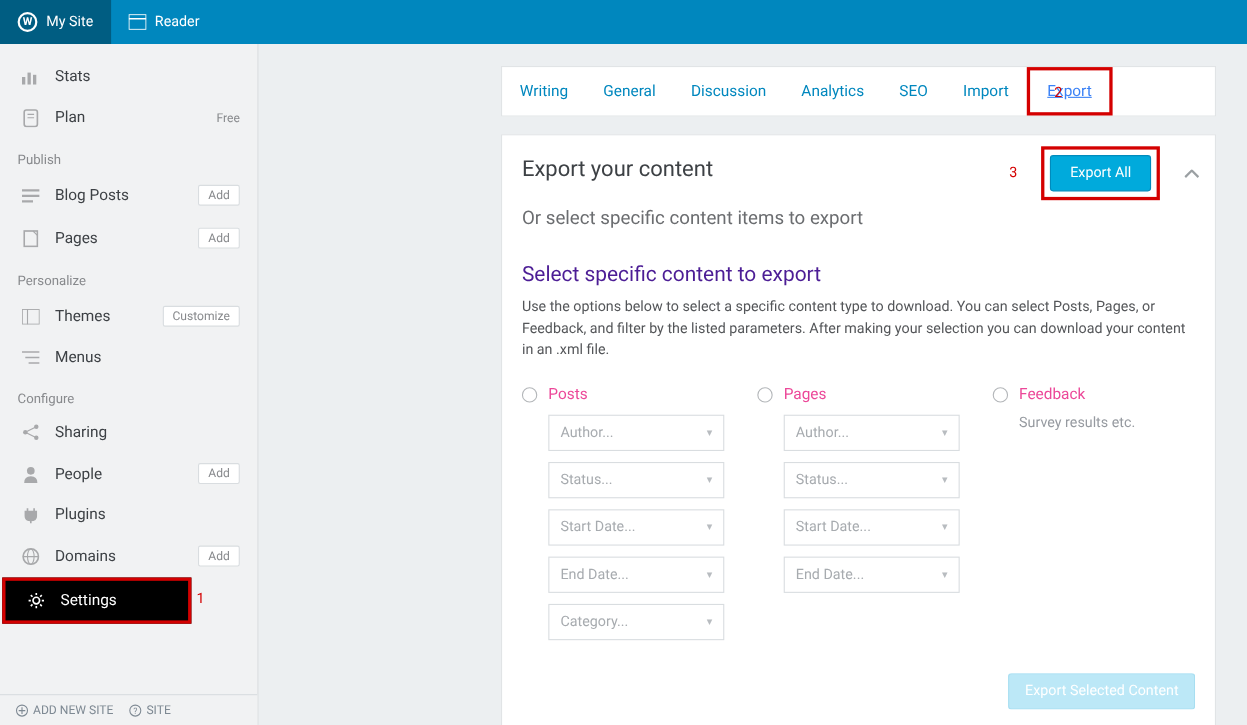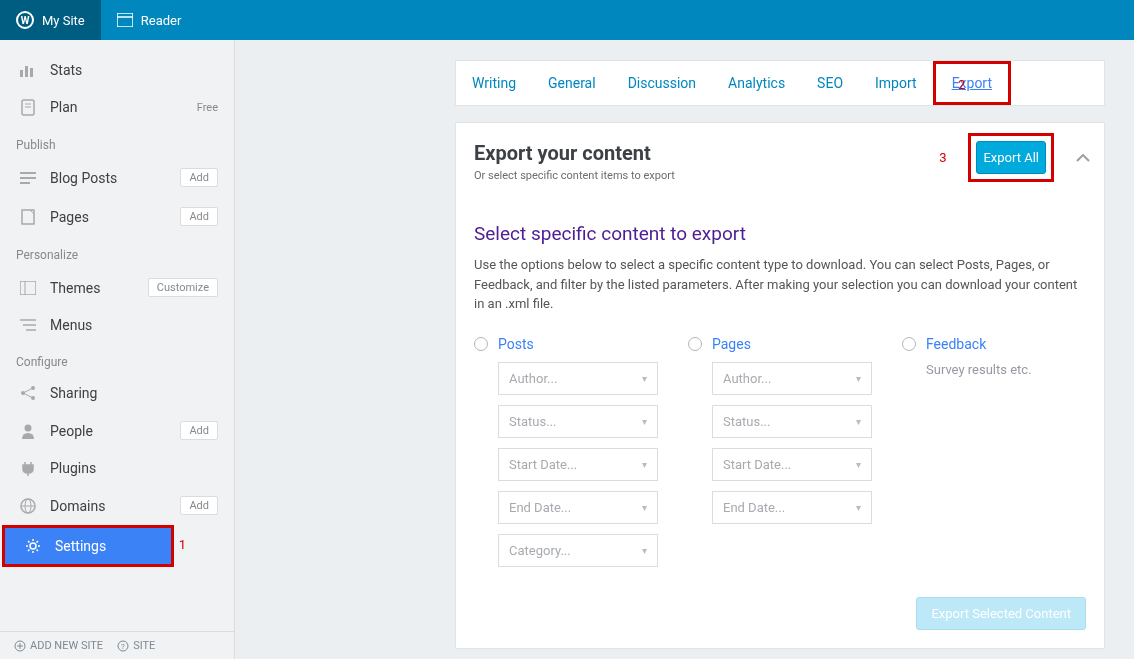--- a/index.html
+++ b/index.html
@@ -14,53 +14,53 @@
 
 .sidebar { width: 235px; background: #f1f2f3; border-right: 1px solid #d9dde0; display: flex; flex-direction: column; position: relative; }
 .sidebar-scroll { flex: 1; overflow-y: auto; padding-top: 12px; }
 .sidebar-scroll::-webkit-scrollbar { width: 12px; }
 .sidebar-scroll::-webkit-scrollbar-track { background: #eceff1; }
 .sidebar-scroll::-webkit-scrollbar-thumb { background: #c3c7cb; }
 .sidebar-scroll::-webkit-scrollbar-button { height: 12px; background: #eceff1; }
 
 .side-item { display: flex; align-items: center; padding: 10px 16px; color: #3d4145; font-size: 14px; cursor: pointer; position: relative; }
 .side-item .icon { width: 24px; margin-right: 10px; color: #a8a9ab; display: inline-flex; align-items: center; justify-content: center; }
-.side-item.selected { background: #3b82f6; color: #fff; }
+.side-item.selected { background: #000000; color: #fff; }
 .side-item.selected .icon { color: #fff; }
 .side-group { padding: 12px 16px 6px; color: #87898c; font-size: 12px; }
 .side-action { margin-left: auto; font-size: 11px; color: #87898c; padding: 2px 8px; border: 1px solid #d9dde0; background: #fff; border-radius: 2px; }
 .side-text-right { margin-left: auto; font-size: 11px; color: #87898c; }
 
 .highlight-box-red { border: 3px solid #d40000; }
 .annotation { color: #d40000; font-size: 13px; position: absolute; }
 
 .sidebar-footer { height: 28px; border-top: 1px solid #d9dde0; background: #f1f2f3; display: flex; align-items: center; gap: 14px; padding: 0 14px; font-size: 11px; color: #7e8993; }
 .sidebar-footer span { display: flex; align-items: center; gap: 4px; cursor: pointer; }
 
 .main { flex: 1; padding: 20px 10px 20px 10px; overflow-y: auto; position: relative; }
 .card { background: #fff; border: 1px solid #e1e4e6; margin: 0 10px 0 0; width: 650px; margin-left: 210px; }
 .tabs { display: flex; border: 1px solid #e1e4e6; background: #fff; width: 650px; margin-left: 210px; position: relative; }
 .tab { padding: 14px 16px; color: #0087be; font-size: 14px; cursor: pointer; }
 .tab.active { color: #3b82f6; text-decoration: underline; }
 
 .card-body { padding: 18px; position: relative; }
-.card-title { color: #3d4145; font-size: 20px; font-weight: 700; margin-bottom: 4px; }
-.card-sub { color: #6b6d70; font-size: 11px; margin-bottom: 40px; }
+.card-title { color: #3d4145; font-size: 20px; font-weight: 400; margin-bottom: 24px; }
+.card-sub { color: #6b6d70; font-size: 17px; margin-bottom: 28px; }
 
 .export-all-wrap { position: absolute; right: 14px; top: 10px; display: flex; align-items: center; gap: 22px; }
-.btn-primary { background: #00aadc; color: #fff; border: 1px solid #008bbd; padding: 8px 6px; font-size: 13px; border-radius: 3px; cursor: pointer; }
+.btn-primary { background: #00aadc; color: #fff; border: 1px solid #008bbd; padding: 8px 17px; font-size: 13px; border-radius: 3px; cursor: pointer; }
 .btn-disabled { background: #bce8f7; color: #fff; border: 1px solid #a7def1; padding: 8px 14px; font-size: 13px; border-radius: 3px; cursor: default; float: right; }
 .chevron-toggle { color: #9ba0a3; cursor: pointer; }
 
 .section-title { color: #4c1d95; font-size: 19px; font-weight: 400; margin-bottom: 10px; }
 .section-desc { color: #545659; font-size: 13px; margin-bottom: 22px; line-height: 1.5; }
 
 .columns { display: flex; gap: 30px; }
 .col { flex: 1; }
-.radio-row { display: flex; align-items: center; gap: 10px; color: #3b82f6; font-size: 14px; margin-bottom: 10px; }
+.radio-row { display: flex; align-items: center; gap: 10px; color: #ec4899; font-size: 14px; margin-bottom: 10px; }
 .radio { width: 14px; height: 14px; border: 1px solid #b3b6b9; border-radius: 50%; }
 .feedback-sub { color: #969aa0; font-size: 13px; margin-left: 24px; }
 
 .select { border: 1px solid #d9dde0; padding: 8px 10px; font-size: 13px; color: #a7abaf; margin-bottom: 10px; display: flex; justify-content: space-between; align-items: center; cursor: pointer; margin-left: 24px; }
 .select .caret { color: #b8bcc0; font-size: 10px; }
 
 svg { display: block; }
 </style>
 </head>
 <body>

